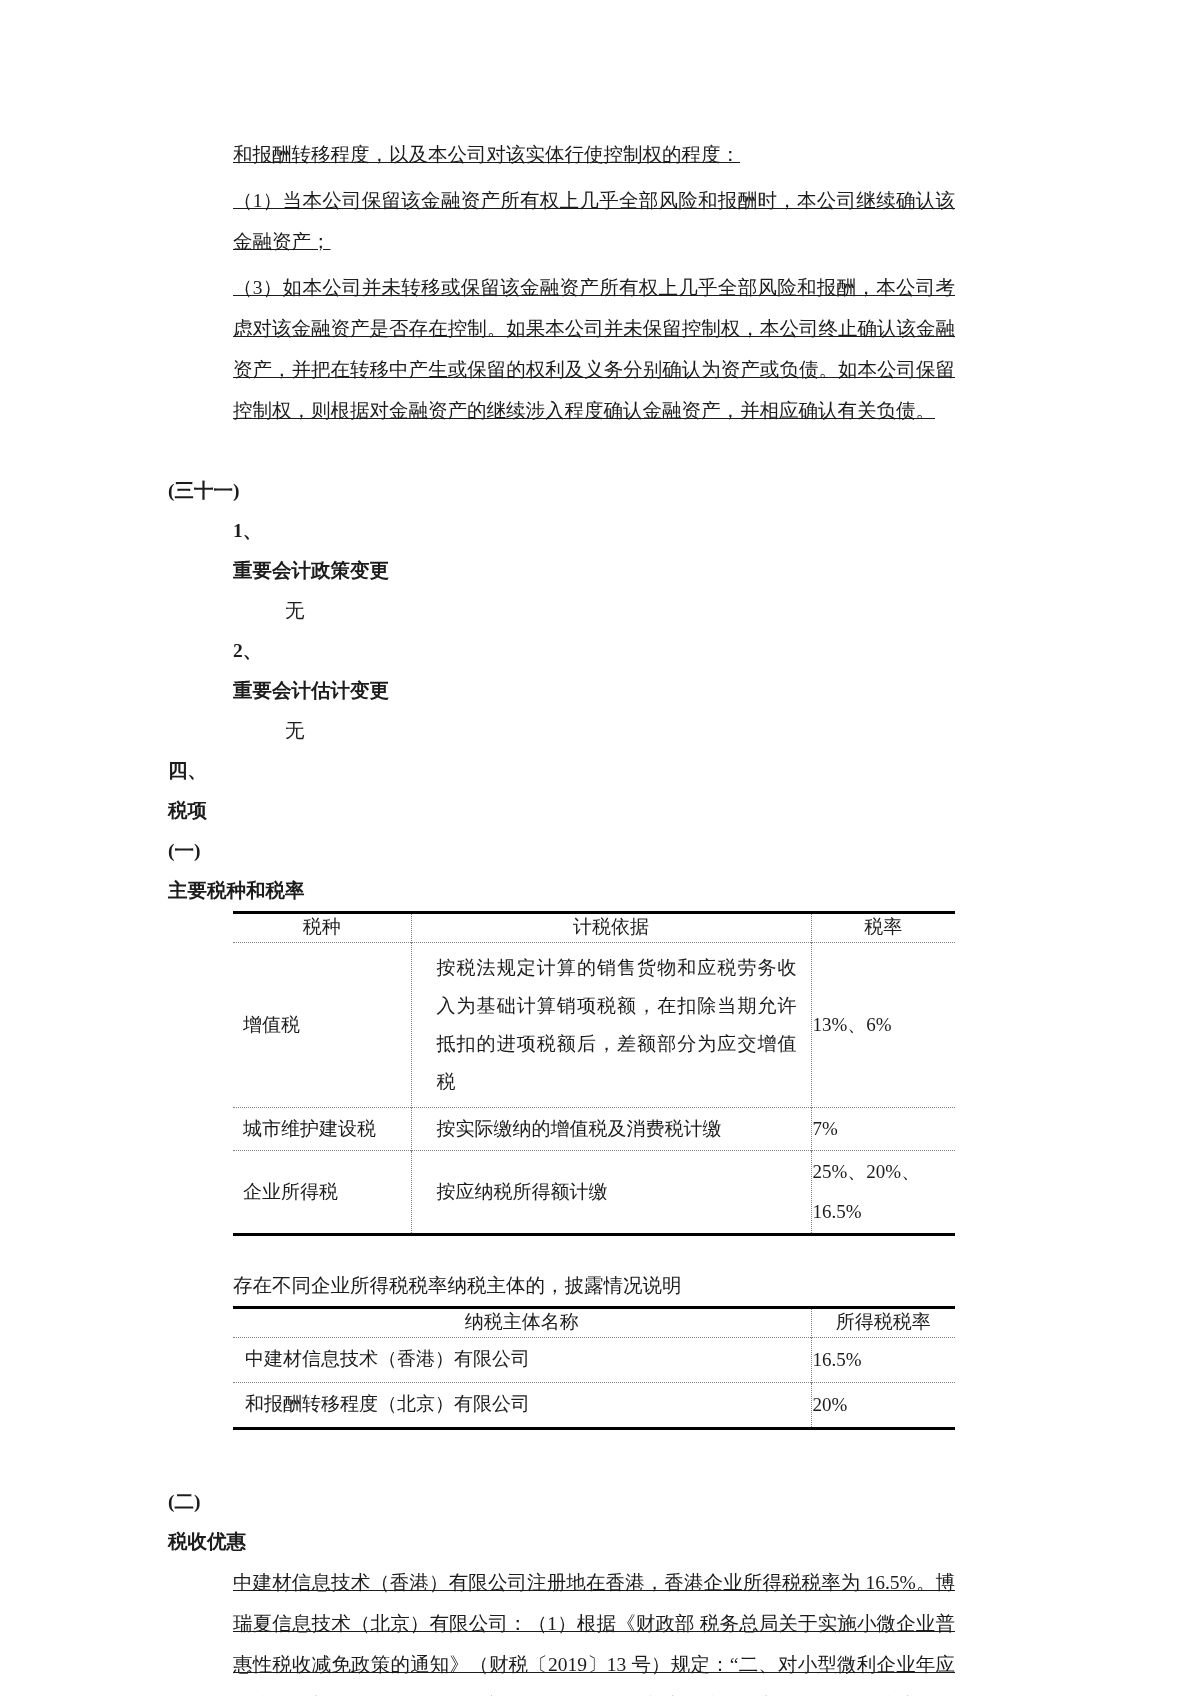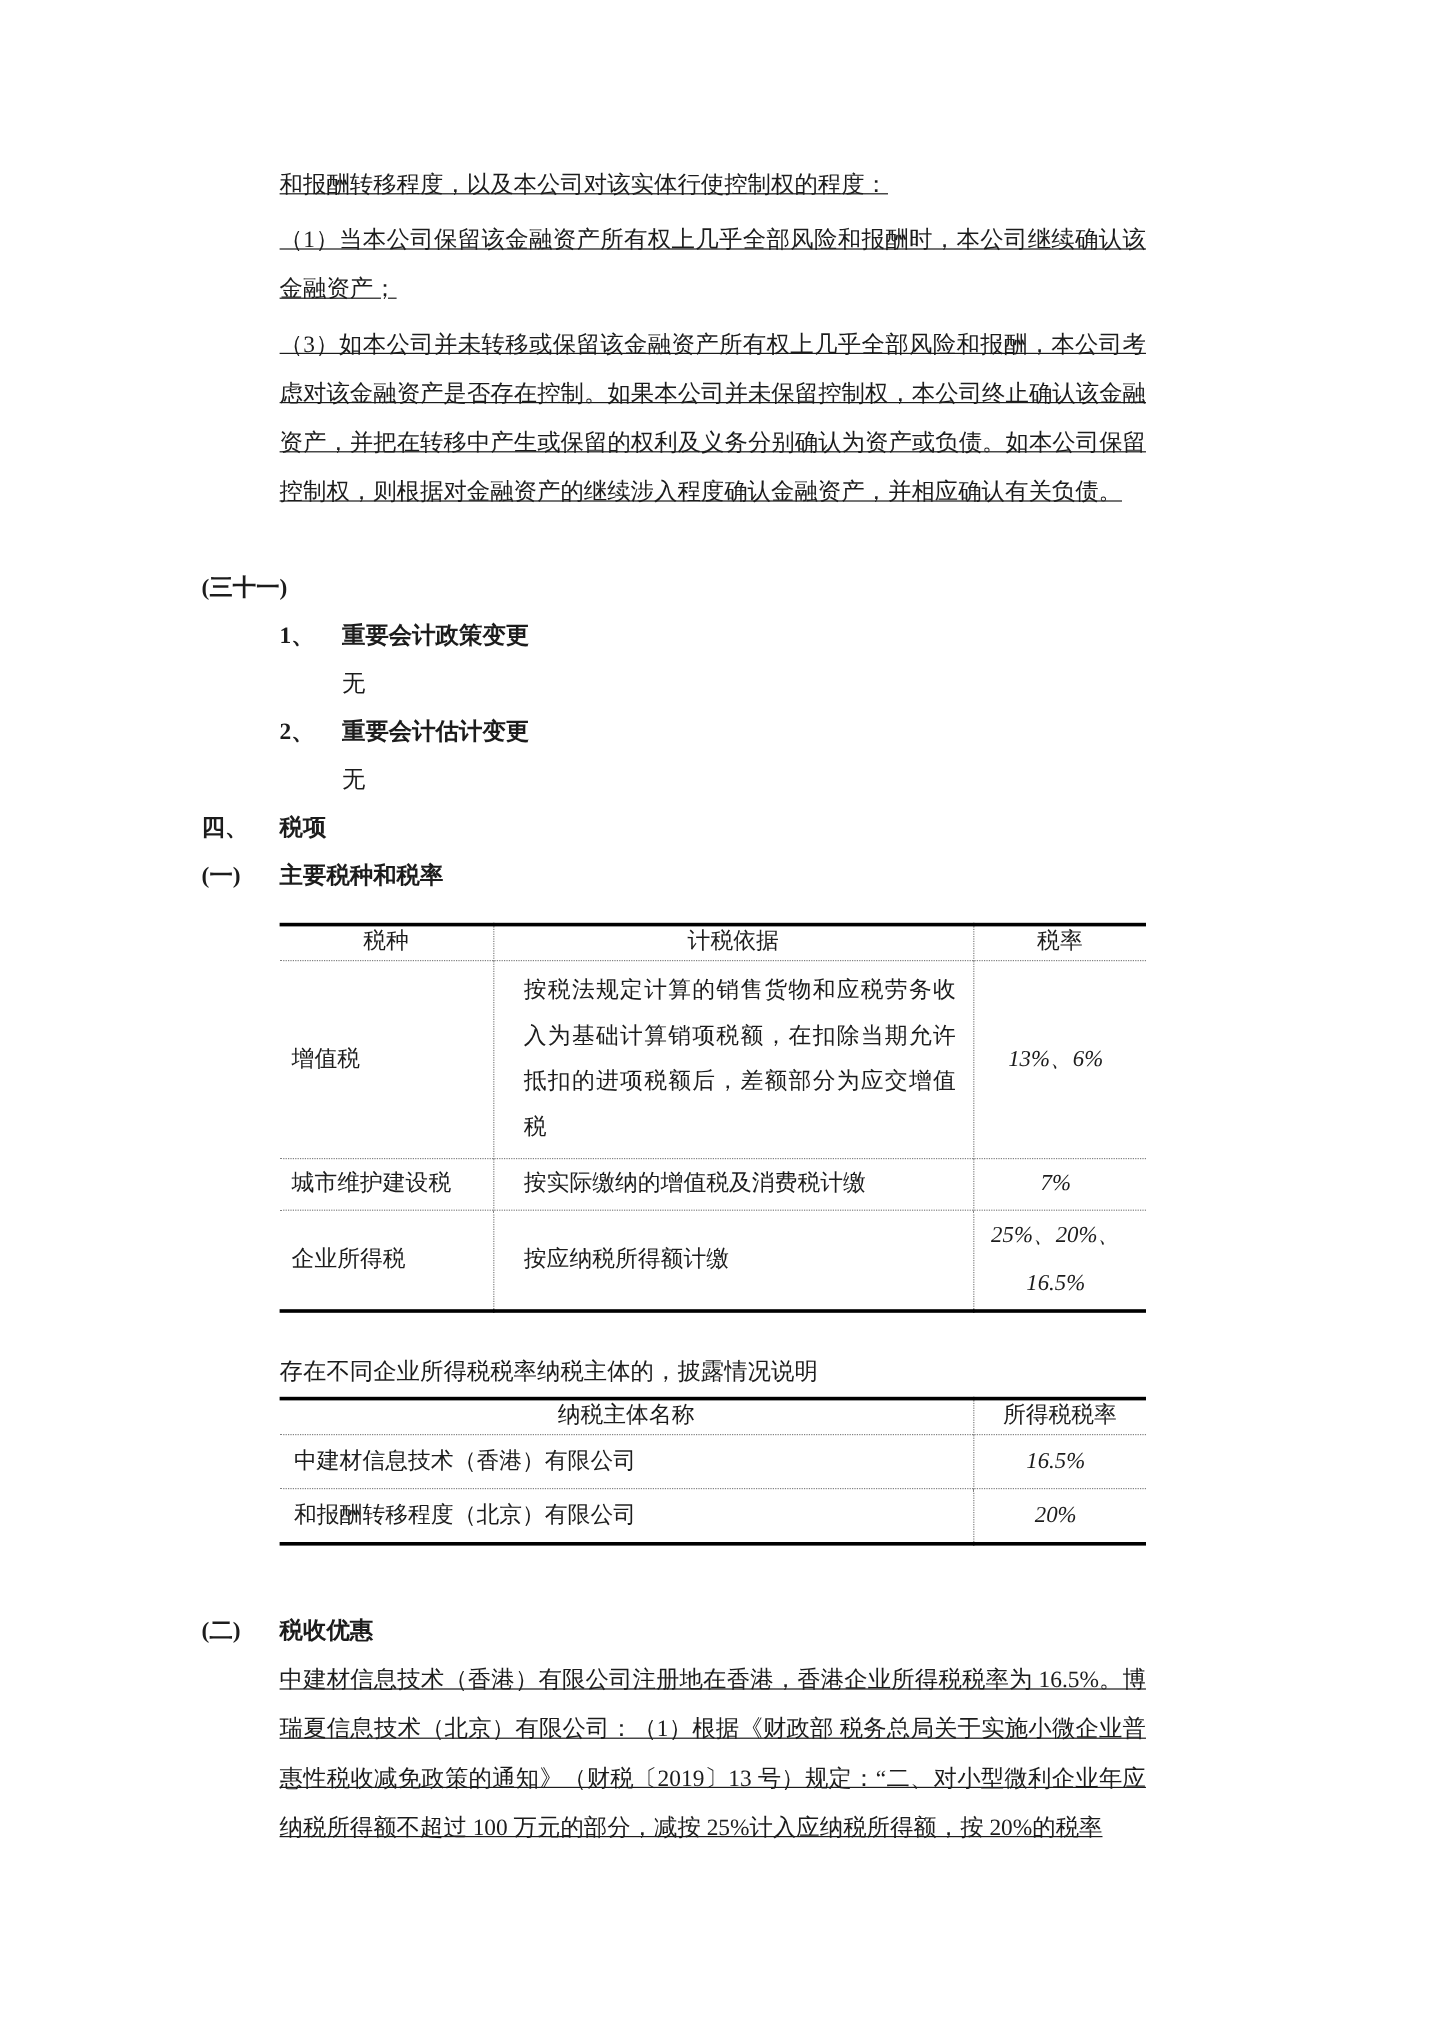--- a/index.html
+++ b/index.html
@@ -29,20 +29,21 @@
   }
   .para:last-of-type { margin-bottom: 0; }
   
   .hrow {
     display: flex;
     align-items: flex-start;
     font-size: 19.5px;
     line-height: 40px;
     font-weight: bold;
     margin-left: 168px;
+    flex-direction: column;
   }
   .hrow .hlabel { min-width: 65px; }
   .hrow.sub { margin-left: 233px; }
   .hrow.sub .hlabel { min-width: 52px; }
   .hrow.mt-lg { margin-top: 40px; }
   .none-row {
     margin-left: 285px;
     font-size: 19.5px;
     line-height: 40px;
     font-weight: normal;
@@ -50,21 +51,21 @@
   
   table.tbl {
     border-collapse: collapse;
     table-layout: fixed;
     width: 722px;
     margin-left: 233px;
     border-top: 3.5px solid #000;
     border-bottom: 3.5px solid #000;
     font-size: 19px;
   }
-  .tbl1 { margin-top: 18px; }
+  .tbl1 { margin-top: 0px; }
   .tbl th {
     font-weight: normal;
     text-align: center;
     line-height: 24px;
     padding: 1px 0 3px 0;
   }
   .tbl th, .tbl td {
     border-left: 1px dotted #808080;
     border-top: 1px dotted #808080;
     vertical-align: middle;
@@ -76,24 +77,23 @@
     line-height: 40px;
   }
   .cell-basis {
     padding-left: 25px;
     padding-right: 14px;
     line-height: 38px;
     text-align: justify;
   }
   .row-tall .cell-basis { padding-top: 6px; padding-bottom: 6px; }
   .cell-rate {
-    text-align: center;
+    text-align: left;
     padding-right: 8px;
     line-height: 40px;
-    font-style: italic;
   }
   .tbl2 .cell-name {
     padding-left: 12px;
     line-height: 42px;
     font-family: Liberation Mono, monospace;
   }
   .tbl2 .cell-rate { line-height: 42px; }
   .note-line {
     margin: 30px 0 0 233px;
     width: 722px;

